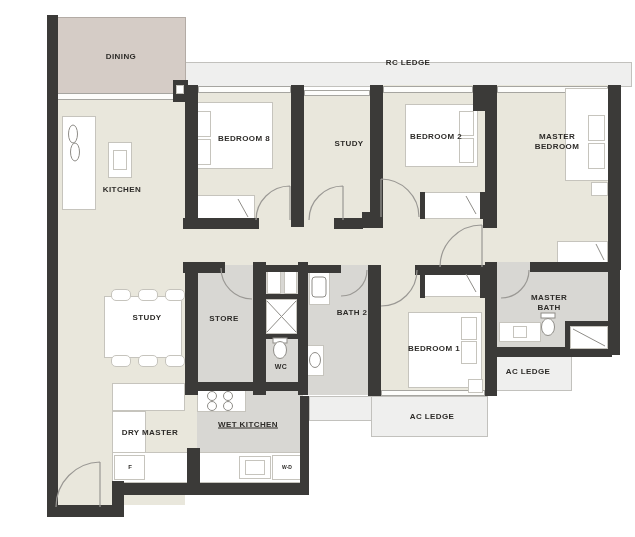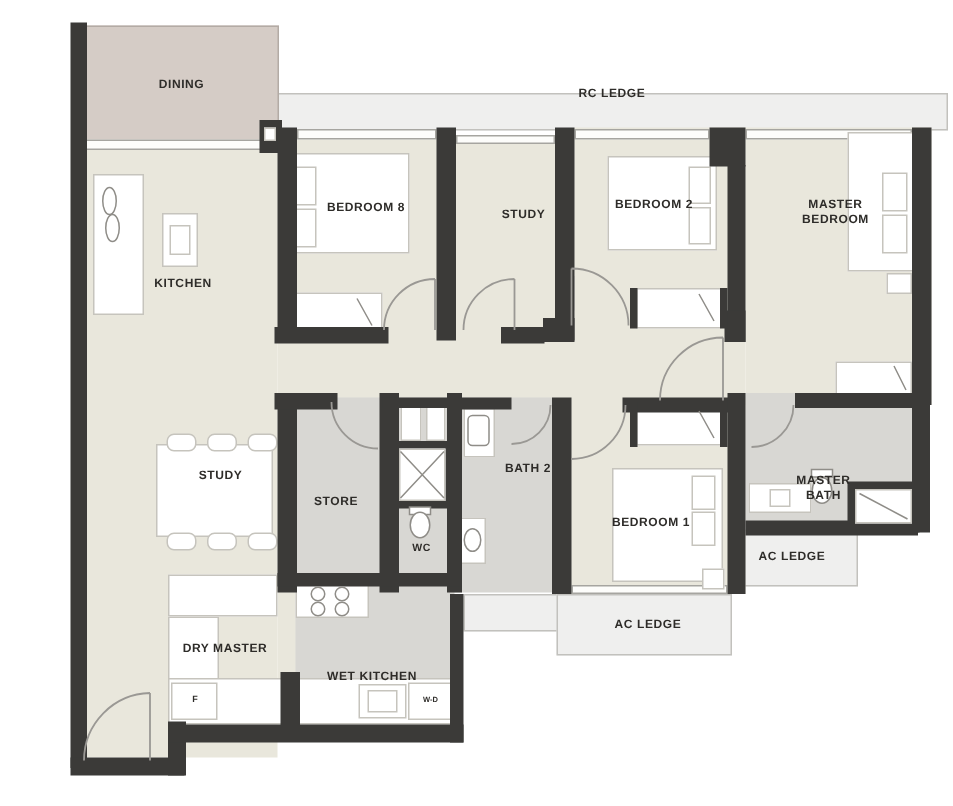--- a/index.html
+++ b/index.html
@@ -156,29 +156,29 @@
   </svg>
 
   <div class="lbl" style="left:121px;top:56px;">DINING</div>
   <div class="lbl" style="left:122px;top:189px;">KITCHEN</div>
   <div class="lbl" style="left:244px;top:138px;">BEDROOM 8</div>
   <div class="lbl" style="left:349px;top:143px;">STUDY</div>
   <div class="lbl" style="left:436px;top:136px;">BEDROOM 2</div>
   <div class="lbl wrap" style="left:557px;top:142px;width:64px;">MASTER BEDROOM</div>
   <div class="lbl" style="left:408px;top:62px;">RC LEDGE</div>
   <div class="lbl" style="left:147px;top:317px;">STUDY</div>
-  <div class="lbl" style="left:224px;top:334px;">STORE</div>
+  <div class="lbl" style="left:224px;top:318px;">STORE</div>
   <div class="lbl" style="left:281px;top:366px;font-size:7px;">WC</div>
   <div class="lbl" style="left:352px;top:312px;">BATH 2</div>
   <div class="lbl" style="left:434px;top:348px;">BEDROOM 1</div>
-  <div class="lbl wrap" style="left:549px;top:303px;width:52px;margin-top:23px;">MASTER BATH</div>
+  <div class="lbl wrap" style="left:549px;top:303px;width:52px;">MASTER BATH</div>
   <div class="lbl" style="left:528px;top:371px;">AC LEDGE</div>
   <div class="lbl" style="left:432px;top:416px;">AC LEDGE</div>
   <div class="lbl" style="left:150px;top:432px;">DRY MASTER</div>
-  <div class="lbl" style="left:248px;top:451px;">WET KITCHEN</div>
+  <div class="lbl" style="left:248px;top:424px;text-decoration:underline;">WET KITCHEN</div>
   <div class="lbl tiny" style="left:130px;top:467px;">F</div>
   <div class="lbl micro" style="left:287px;top:467px;">W-D</div>
 
 <div class="wall" style="left: 47px; top: 15px; width: 11px; height: 497px;"></div>
     <div class="wall" style="left: 47px; top: 505px; width: 76px; height: 12px;"></div>
     <div class="wall" style="left: 112px; top: 481px; width: 12px; height: 36px;"></div>
     <div class="wall" style="left: 112px; top: 483px; width: 197px; height: 12px;"></div>
     <div class="wall" style="left: 173px; top: 80px; width: 15px; height: 22px;"></div>
     <div class="wall" style="left: 183px; top: 85px; width: 15px; height: 10px;"></div>
     <div class="wall" style="left: 185px; top: 92px; width: 13px; height: 133px;"></div>

